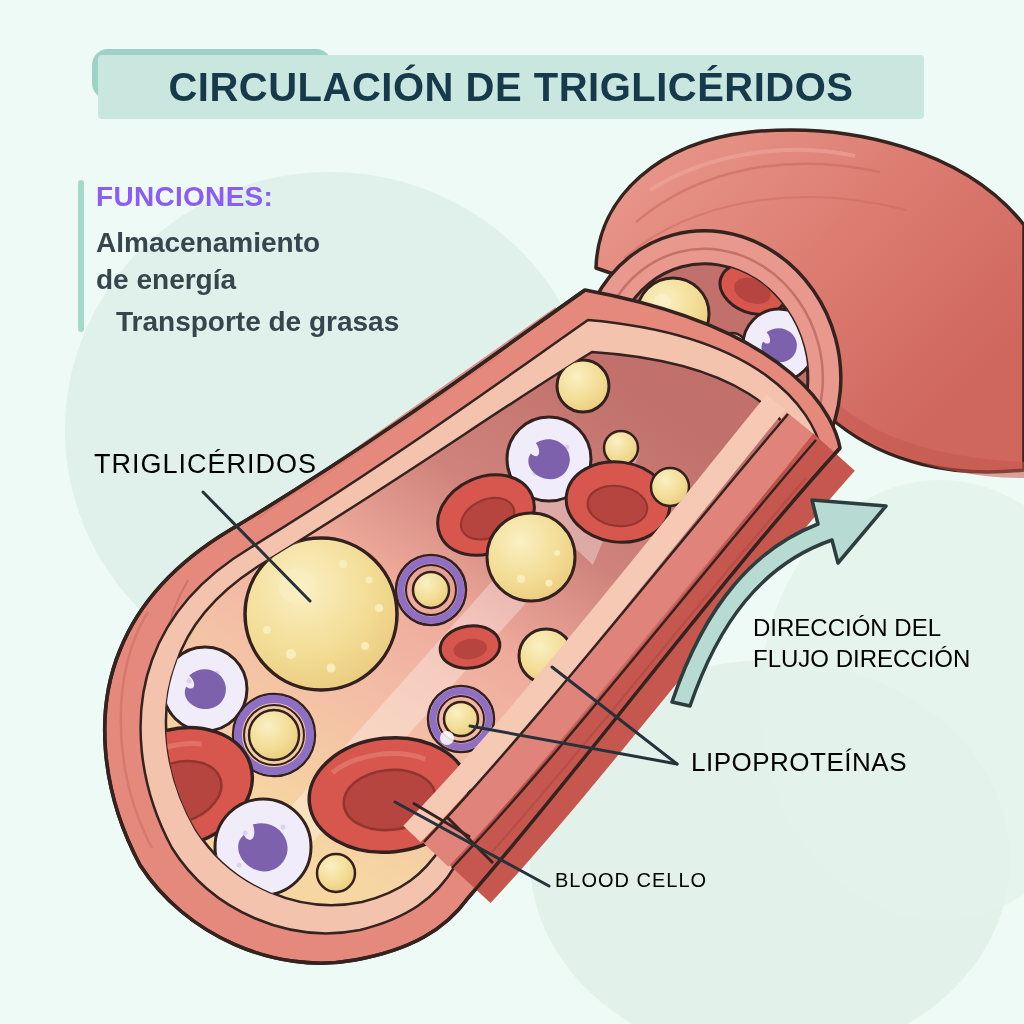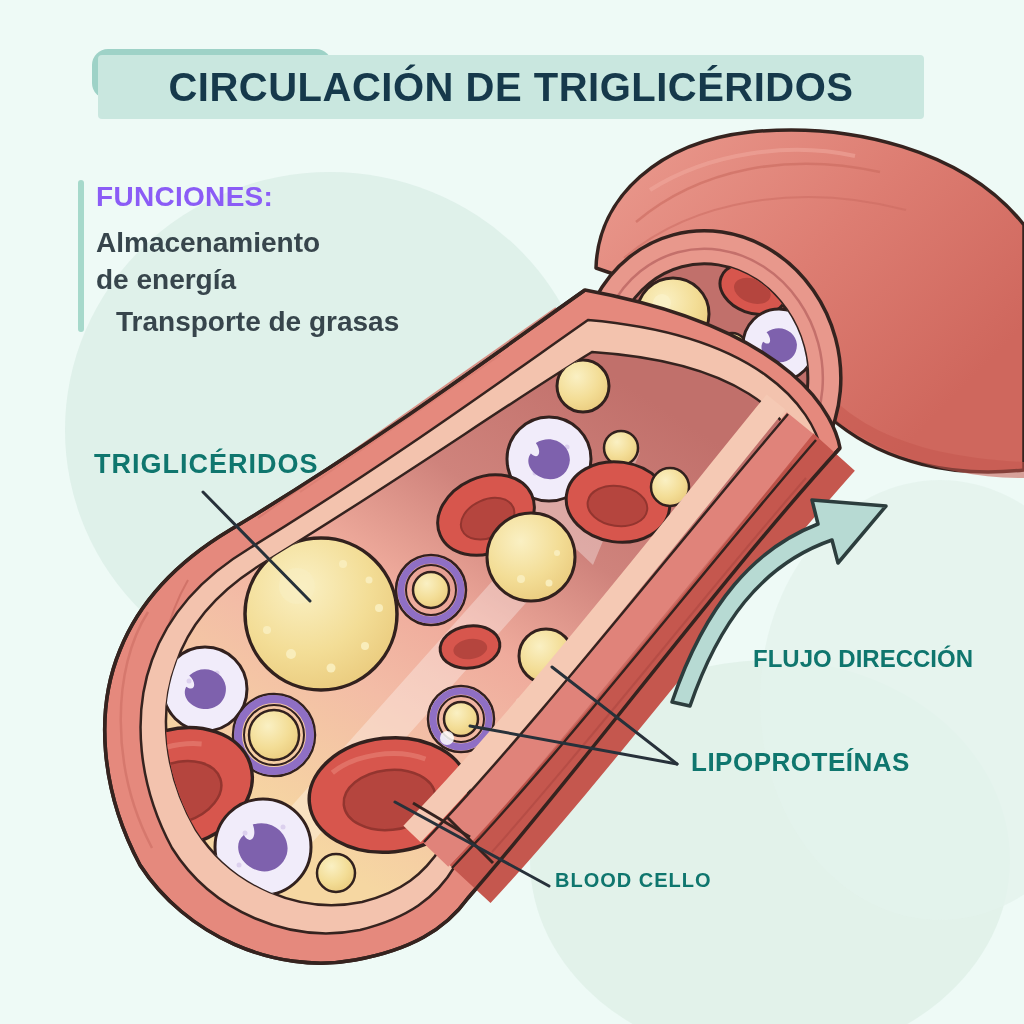--- a/index.html
+++ b/index.html
@@ -31,21 +31,21 @@
     position:absolute;left:96px;top:181px;
     font-size:28px;font-weight:800;color:#8b5cf6;letter-spacing:.3px;
   }
   .fn-item{
     position:absolute;left:96px;width:250px;
     font-size:28px;font-weight:700;color:#37454c;line-height:37px;
   }
   .fn-item.one{top:224px;}
   .fn-item.two{top:303px;width:320px;margin-left:20px;}
   .callout{
-    position:absolute;font-weight:700;color:#0f766e;white-space:nowrap;
+    position:absolute;font-weight:400;color:#000000;white-space:nowrap;
   }
   .lbl-trig{left:94px;top:449px;font-size:27px;letter-spacing:1px;}
   .lbl-dir{left:753px;top:612px;font-size:24px;line-height:31px;white-space:normal;width:260px;}
   .lbl-lipo{left:683px;top:747px;font-size:26px;letter-spacing:.5px;margin-left:8px;}
   .lbl-blood{left:555px;top:869px;font-size:20px;letter-spacing:1px;}
 </style>
 </head>
 <body>
 
 <div class="stage">
@@ -265,19 +265,19 @@
   <h1>CIRCULACIÓN DE TRIGLICÉRIDOS</h1>
 </div>
 
 <div class="accent-bar"></div>
 <div class="fn-heading">FUNCIONES:</div>
 <div class="fn-item one">Almacenamiento de energía</div>
 <div class="fn-item two">Transporte de grasas</div>
 
 <div class="callout lbl-trig">TRIGLICÉRIDOS</div>
 <div class="callout lbl-dir">
-  <br>
+  <span>DIRECCIÓN DEL</span><br>
   <span>FLUJO DIRECCIÓN</span>
 </div>
 <div class="callout lbl-lipo">LIPOPROTEÍNAS</div>
 <div class="callout lbl-blood">BLOOD CELLO</div>
 
 </div>
 
 </body></html>

